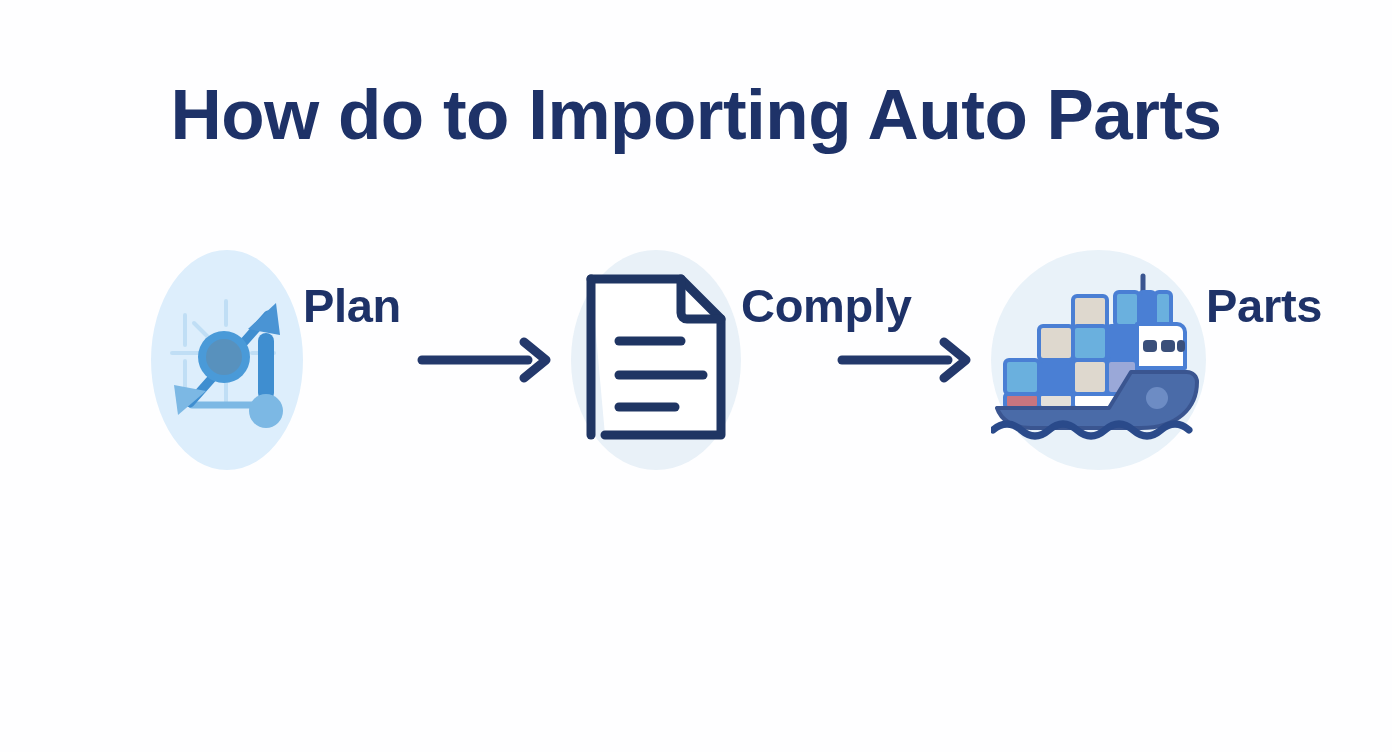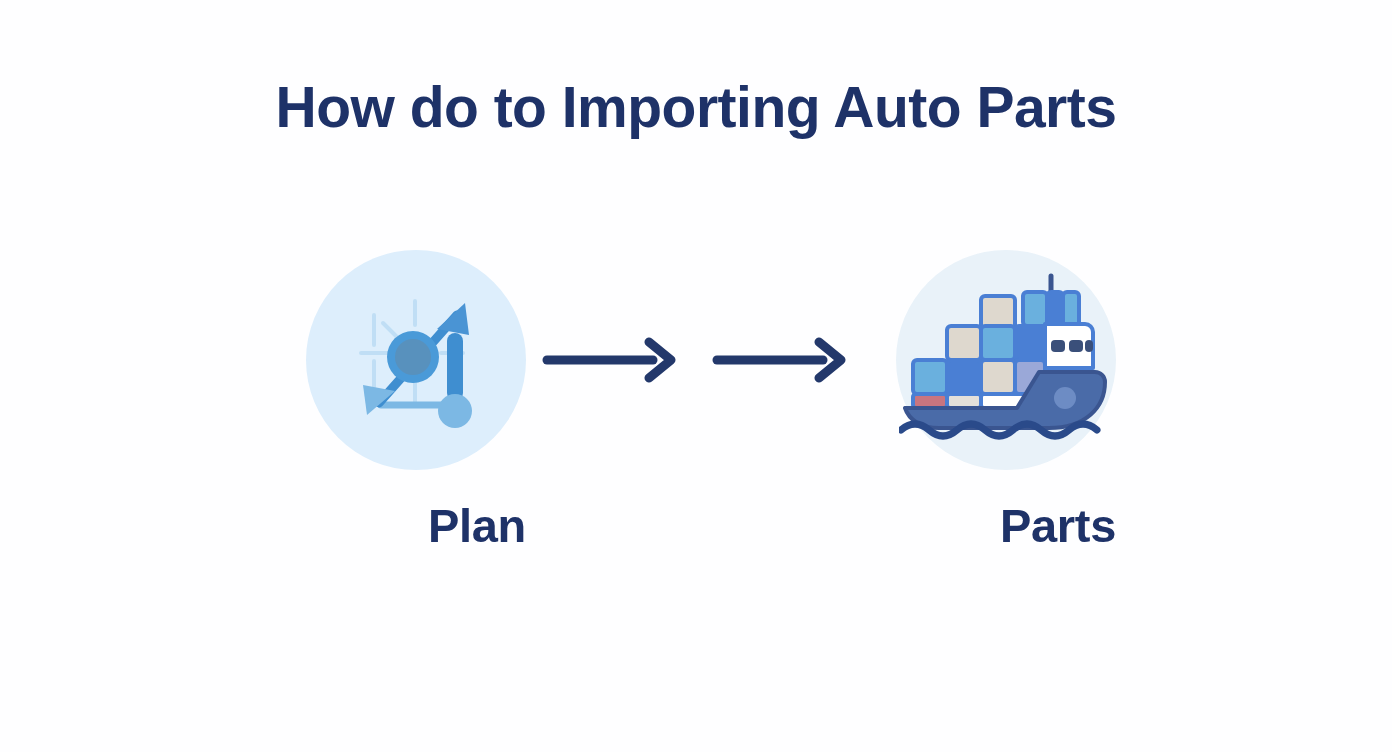--- a/index.html
+++ b/index.html
@@ -19,42 +19,42 @@
     width: 1392px;
     height: 752px;
     background: #fefeff;
   }
   .title {
     position: absolute;
     top: 74px;
     left: 0;
     width: 1392px;
     text-align: center;
-    font-size: 57px;
+    font-size: 71px;
     font-weight: bold;
     letter-spacing: -0.5px;
     color: #1e3268;
     white-space: nowrap;
   }
   .steps {
     position: absolute;
     top: 250px;
     left: 0;
     width: 1392px;
     height: 340px;
     display: flex;
     flex-direction: row;
     align-items: flex-start;
     justify-content: center;
   }
   .step {
     width: 250px;
     display: flex;
-    flex-direction: column;
-    align-items: flex-end;
+    flex-direction: row;
+    align-items: flex-start;
   }
   .badge {
     width: 220px;
     height: 220px;
     border-radius: 50%;
     display: flex;
     align-items: center;
     justify-content: center;
     position: relative;
   }
@@ -125,20 +125,38 @@
 
     <div class="connector">
       <span>
         <svg width="140" height="46" viewBox="0 0 140 46">
           <line x1="6" y1="23" x2="112" y2="23" stroke="#23386b" stroke-width="9" stroke-linecap="round"></line>
           <polyline points="108,5 130,23 108,41" fill="none" stroke="#23386b" stroke-width="9" stroke-linecap="round" stroke-linejoin="round"></polyline>
         </svg>
       </span>
     </div>
 
+    <div class="step">
+      <div class="badge comply">
+        <span>
+          <svg width="170" height="190" viewBox="0 0 170 190">
+
+            <path d="M20 14 H110 L150 54 V170 H34" fill="#ffffff" stroke="#1f3563" stroke-width="9" stroke-linecap="round" stroke-linejoin="round"></path>
+            <path d="M20 14 V170" fill="none" stroke="#1f3563" stroke-width="9" stroke-linecap="round"></path>
+
+            <path d="M110 14 V48 a6 6 0 0 0 6 6 H150" fill="none" stroke="#1f3563" stroke-width="9" stroke-linecap="round" stroke-linejoin="round"></path>
+
+            <line x1="48" y1="76" x2="110" y2="76" stroke="#1f3563" stroke-width="9" stroke-linecap="round"></line>
+            <line x1="48" y1="110" x2="132" y2="110" stroke="#1f3563" stroke-width="9" stroke-linecap="round"></line>
+            <line x1="48" y1="142" x2="104" y2="142" stroke="#1f3563" stroke-width="9" stroke-linecap="round"></line>
+          </svg>
+        </span>
+      </div>
+      <div class="step-label">Comply</div>
+    </div>
 
     <div class="connector">
       <span>
         <svg width="140" height="46" viewBox="0 0 140 46">
           <line x1="6" y1="23" x2="112" y2="23" stroke="#23386b" stroke-width="9" stroke-linecap="round"></line>
           <polyline points="108,5 130,23 108,41" fill="none" stroke="#23386b" stroke-width="9" stroke-linecap="round" stroke-linejoin="round"></polyline>
         </svg>
       </span>
     </div>
 

